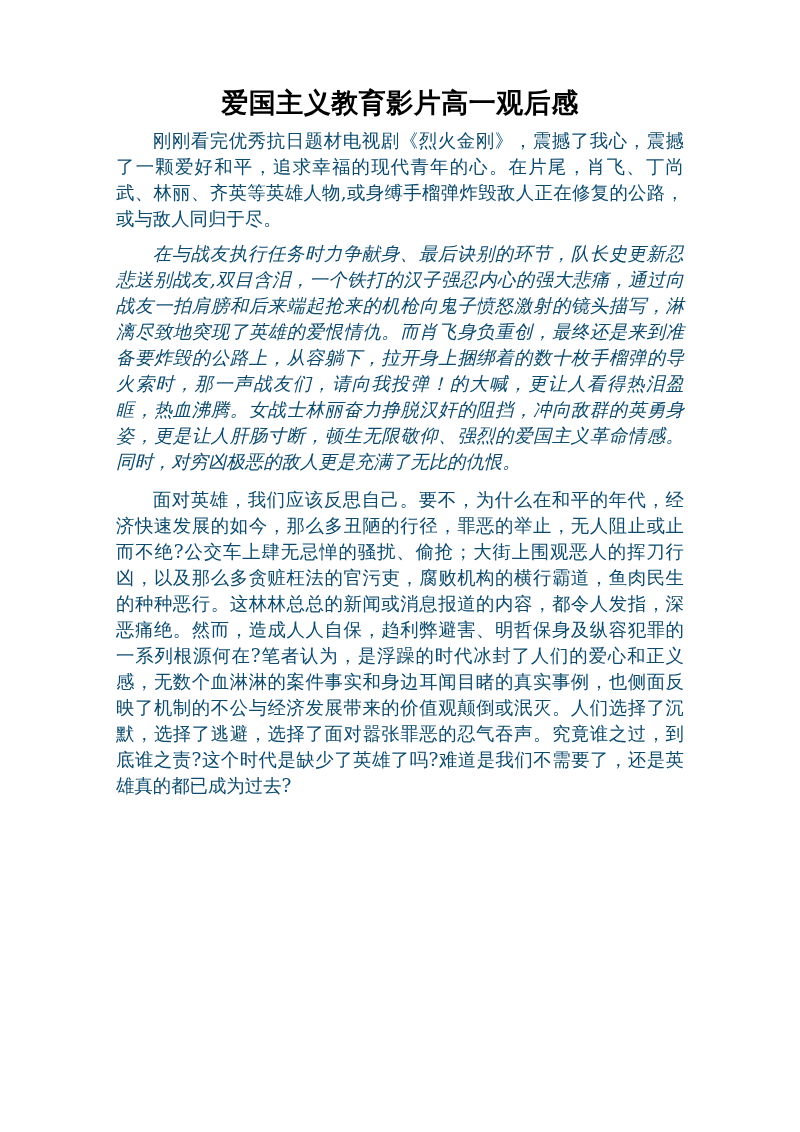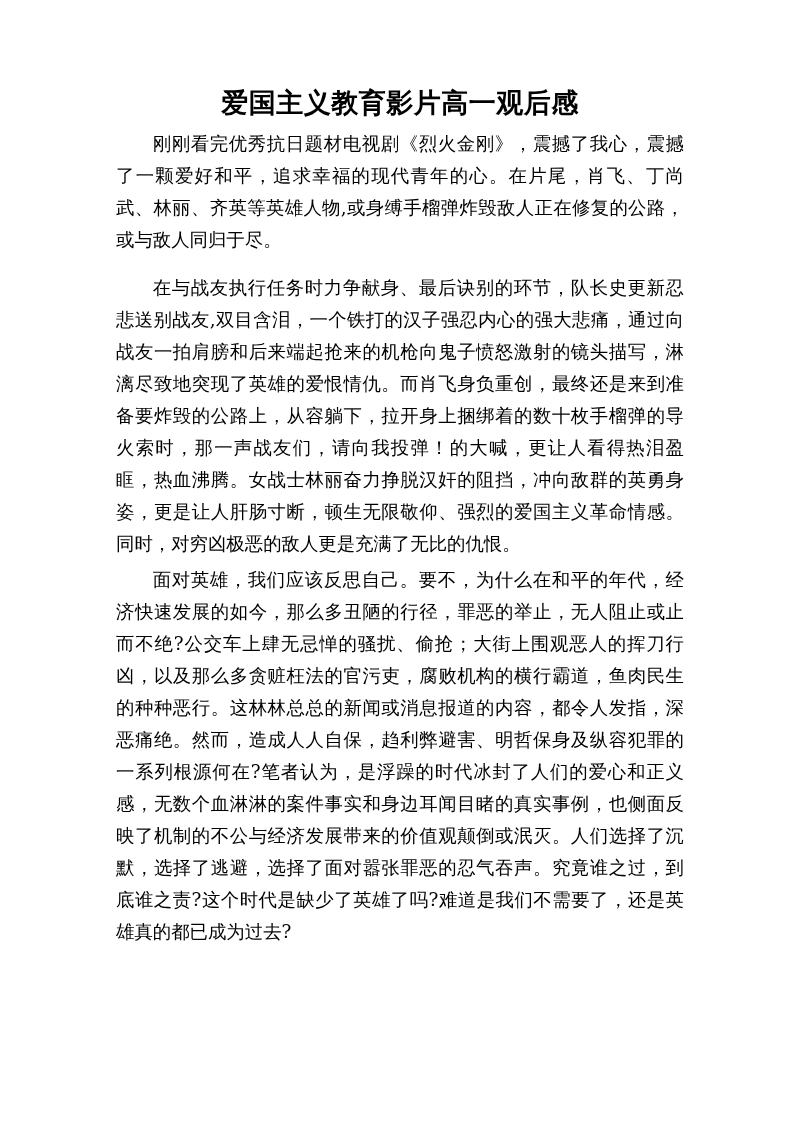--- a/index.html
+++ b/index.html
@@ -29,30 +29,30 @@
     text-align: center;
     letter-spacing: 0.5px;
     line-height: 34px;
     margin: 0 0 8px 0;
     color: #000000;
     white-space: nowrap;
   }
   .para {
     margin: 0;
     font-size: 18.4px;
-    line-height: 32px;
+    line-height: 26px;
     text-align: justify;
     text-justify: inter-character;
     text-indent: 2em;
-    color: #000000;
+    color: #0c4a6e;
     letter-spacing: 0px;
     word-break: break-all;
   }
-  .p-gap-a { margin-top: 16px; }
-  .p-gap-b { margin-top: 4px; }
+  .p-gap-a { margin-top: 9px; font-style: italic; }
+  .p-gap-b { margin-top: 12px; }
 </style>
 </head>
 <body>
 
 <div class="page">
   <div class="doc-body">
 
     <h1 class="doc-title">爱国主义教育影片高一观后感</h1>
 
     <p class="para">刚刚看完优秀抗日题材电视剧《烈火金刚》，震撼了我心，震撼了一颗爱好和平，追求幸福的现代青年的心。在片尾，肖飞、丁尚武、林丽、齐英等英雄人物,或身缚手榴弹炸毁敌人正在修复的公路，或与敌人同归于尽。</p>

